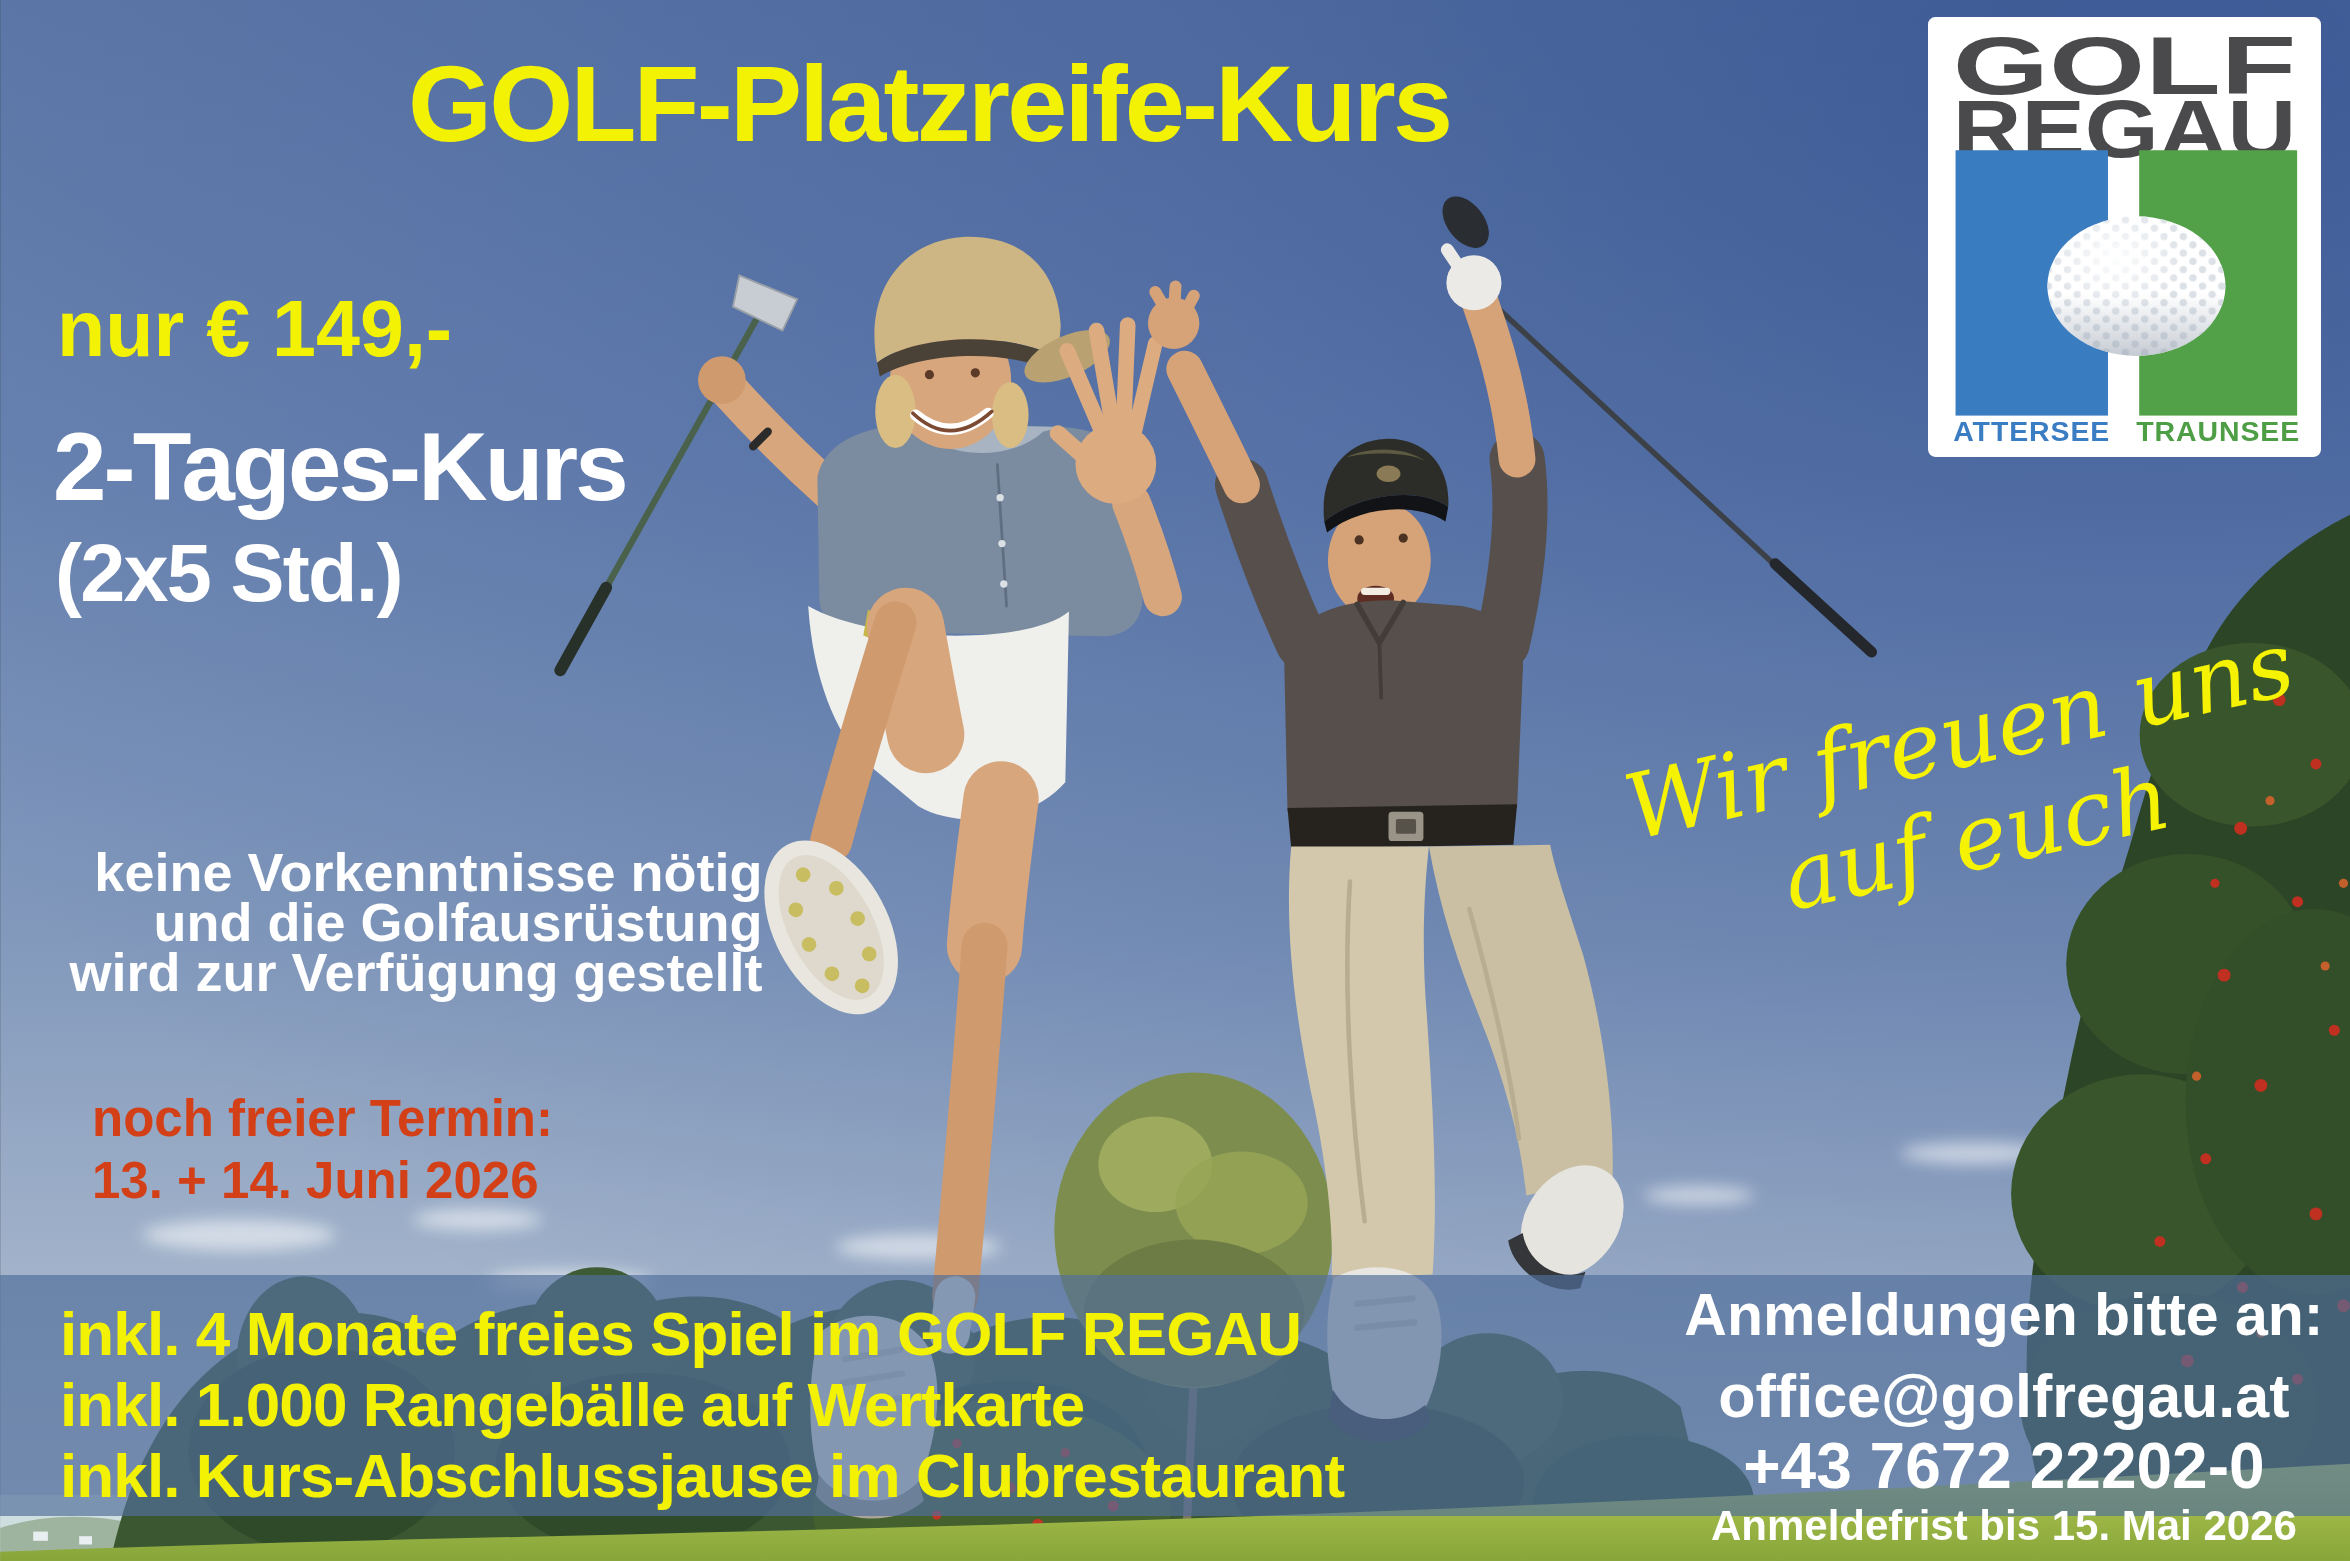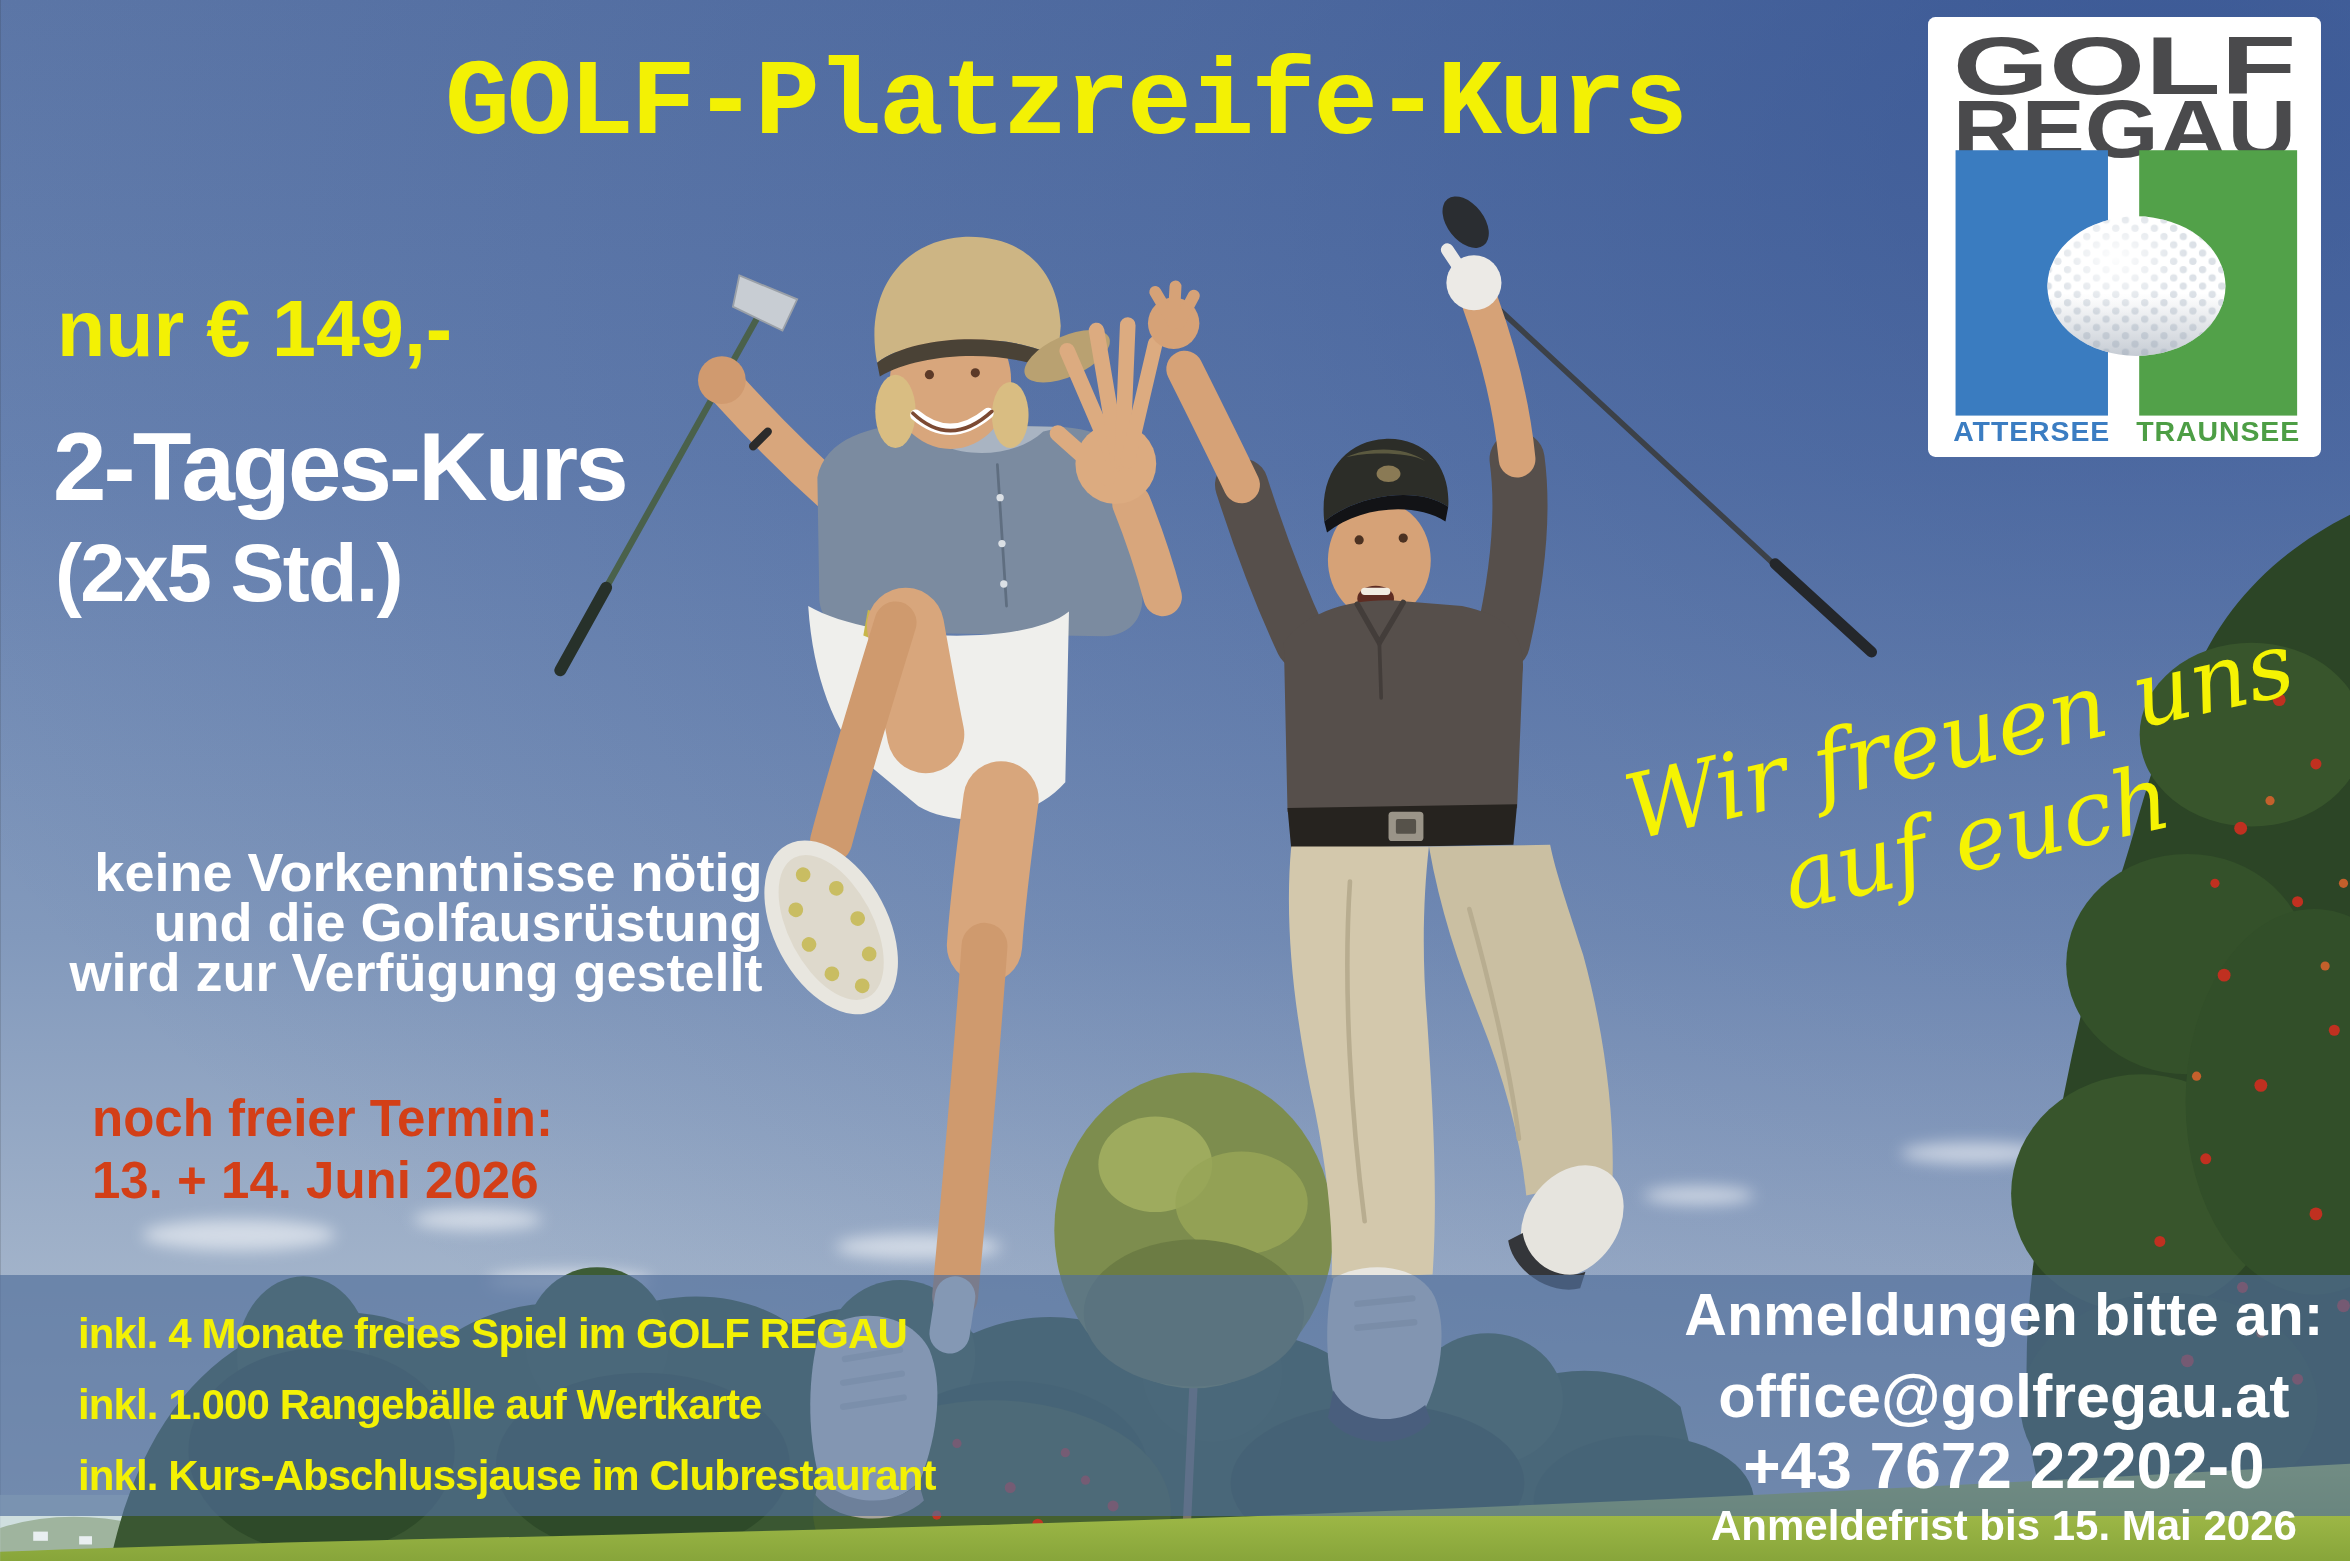--- a/index.html
+++ b/index.html
@@ -10,28 +10,28 @@
   }
   .photo { position:absolute; left:0; top:0; width:2351px; height:1561px; }
   .band {
     position:absolute; left:0; top:1275px; width:2351px; height:241px;
     background:rgba(81,111,155,0.68);
   }
   .txt { position:absolute; line-height:1; white-space:nowrap; }
   .yellow { color:#f3f104; }
   .white  { color:#ffffff; }
   .red    { color:#d33f17; }
-  .title       { left:445px; top:50px;  font-size:108px; letter-spacing:-2.8px;font-family:Liberation Mono, monospace; }
+  .title       { left:408px; top:50px;  font-size:108px; letter-spacing:-2.8px; }
   .subtitle    { left:51px;  top:194px; font-size:68px;  letter-spacing:-0.9px; }
   .price       { left:57px;  top:289px; font-size:79px; }
   .course-type { left:53px;  top:419px; font-size:96px; letter-spacing:-2.8px; }
   .course-dur  { left:55px;  top:533px; width:606px; font-size:81px; text-align:left; letter-spacing:-1.8px; }
   .notes       { left:27.5px;  top:847px; width:735px; font-size:54px; line-height:50px; text-align:right; }
   .dates       { left:92px; top:1088px; width:542px; font-size:51px; line-height:62px; text-align:left; }
-  .includes    { left:78px;  top:1298px; font-size:42px; line-height:71px; letter-spacing:-0.9px; }
+  .includes    { left:60px;  top:1298px; font-size:62px; line-height:71px; letter-spacing:-0.9px; }
   .contact     { right:27.5px; top:1284px; text-align:center; color:#fff; }
   .contact .c1 { font-size:59px; line-height:62px; }
   .contact .c2 { font-size:61px; line-height:66px; margin-top:17px; }
   .contact .c3 { font-size:64px; line-height:70px; margin-top:1.8px; }
   .contact .c4 { font-size:42px; line-height:46px; margin-top:1.8px; }
   .handwriting {
     left:1630px; top:684px; width:670px; text-align:center;
     font-family:"DejaVu Serif","Liberation Serif",serif; font-style:italic; font-weight:normal;
     font-size:90px; line-height:103px; color:#f5f303;
     transform:rotate(-12.5deg); transform-origin:center center; white-space:nowrap;

